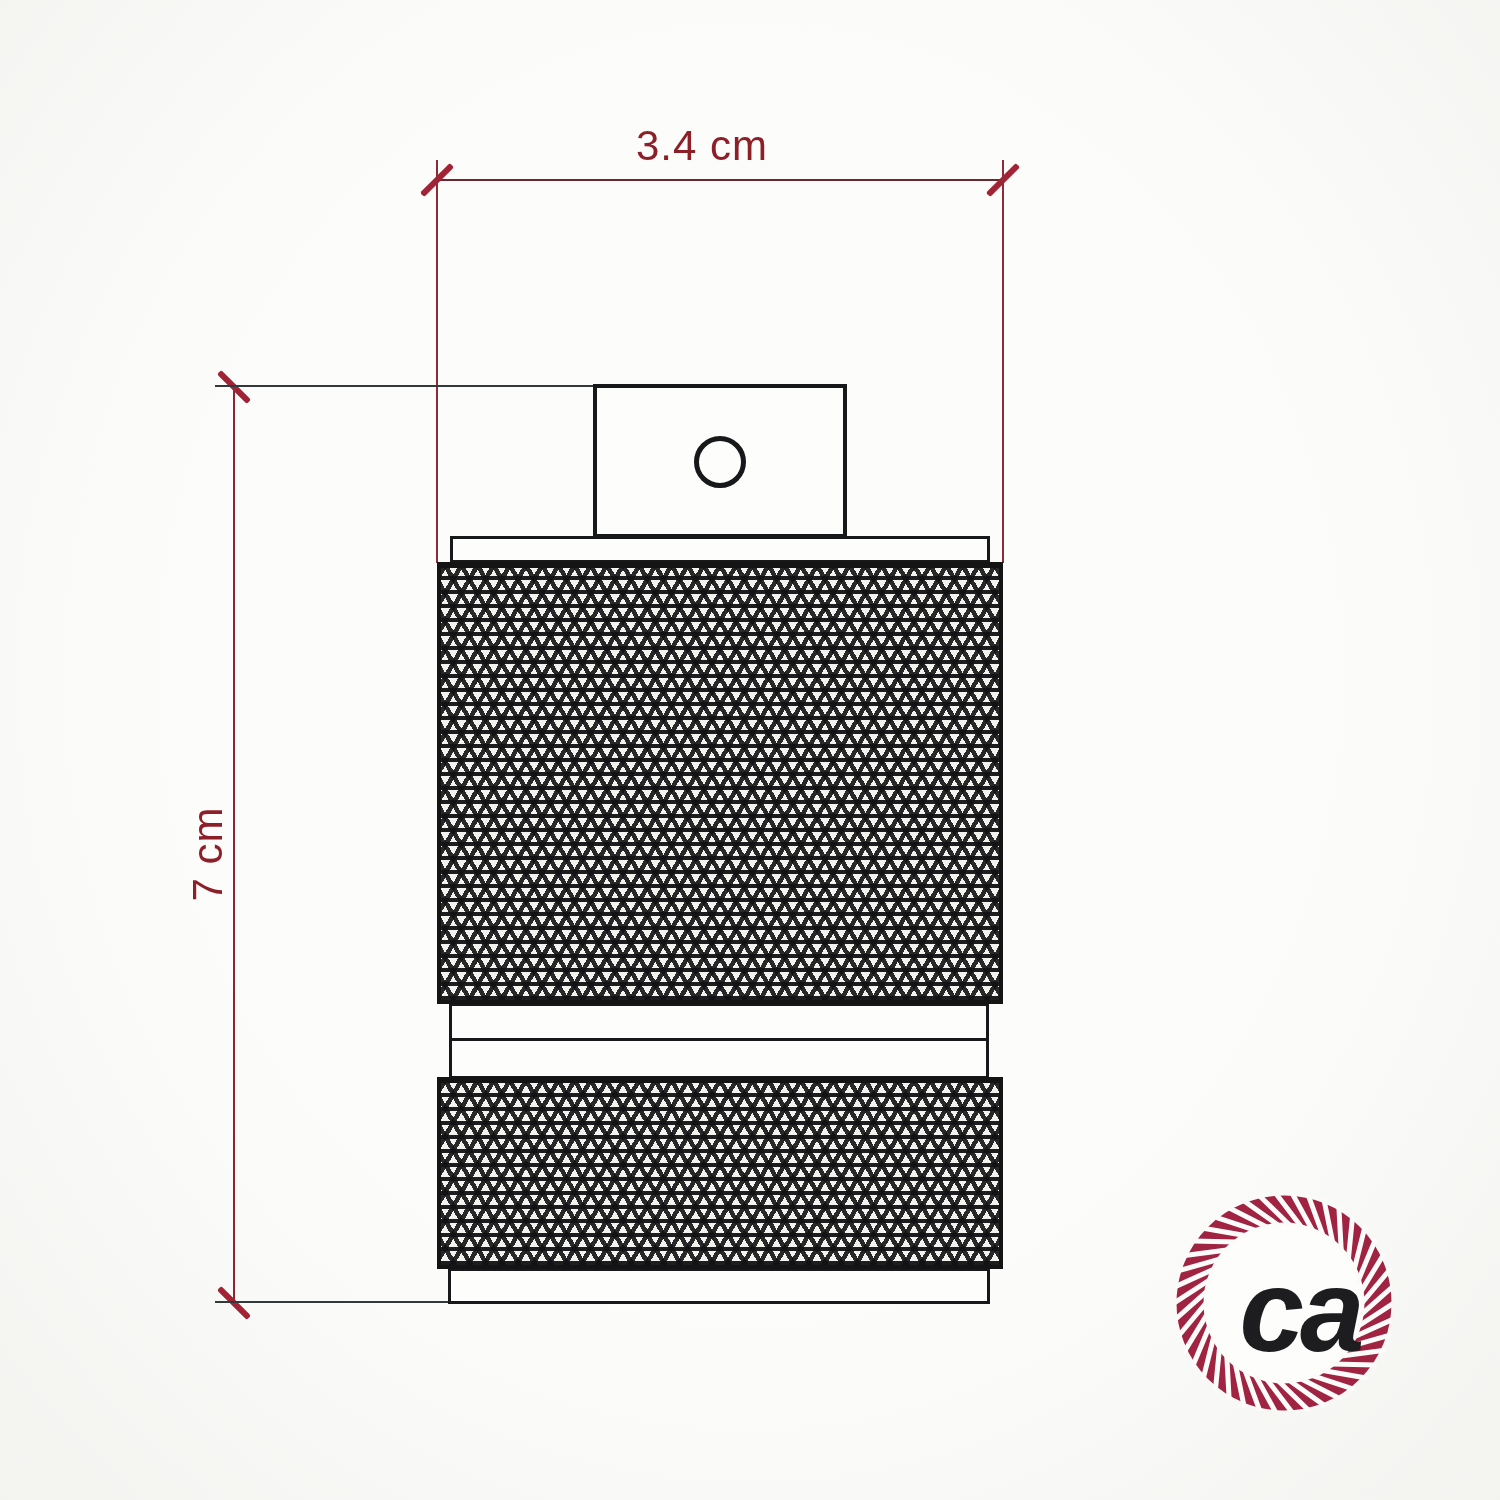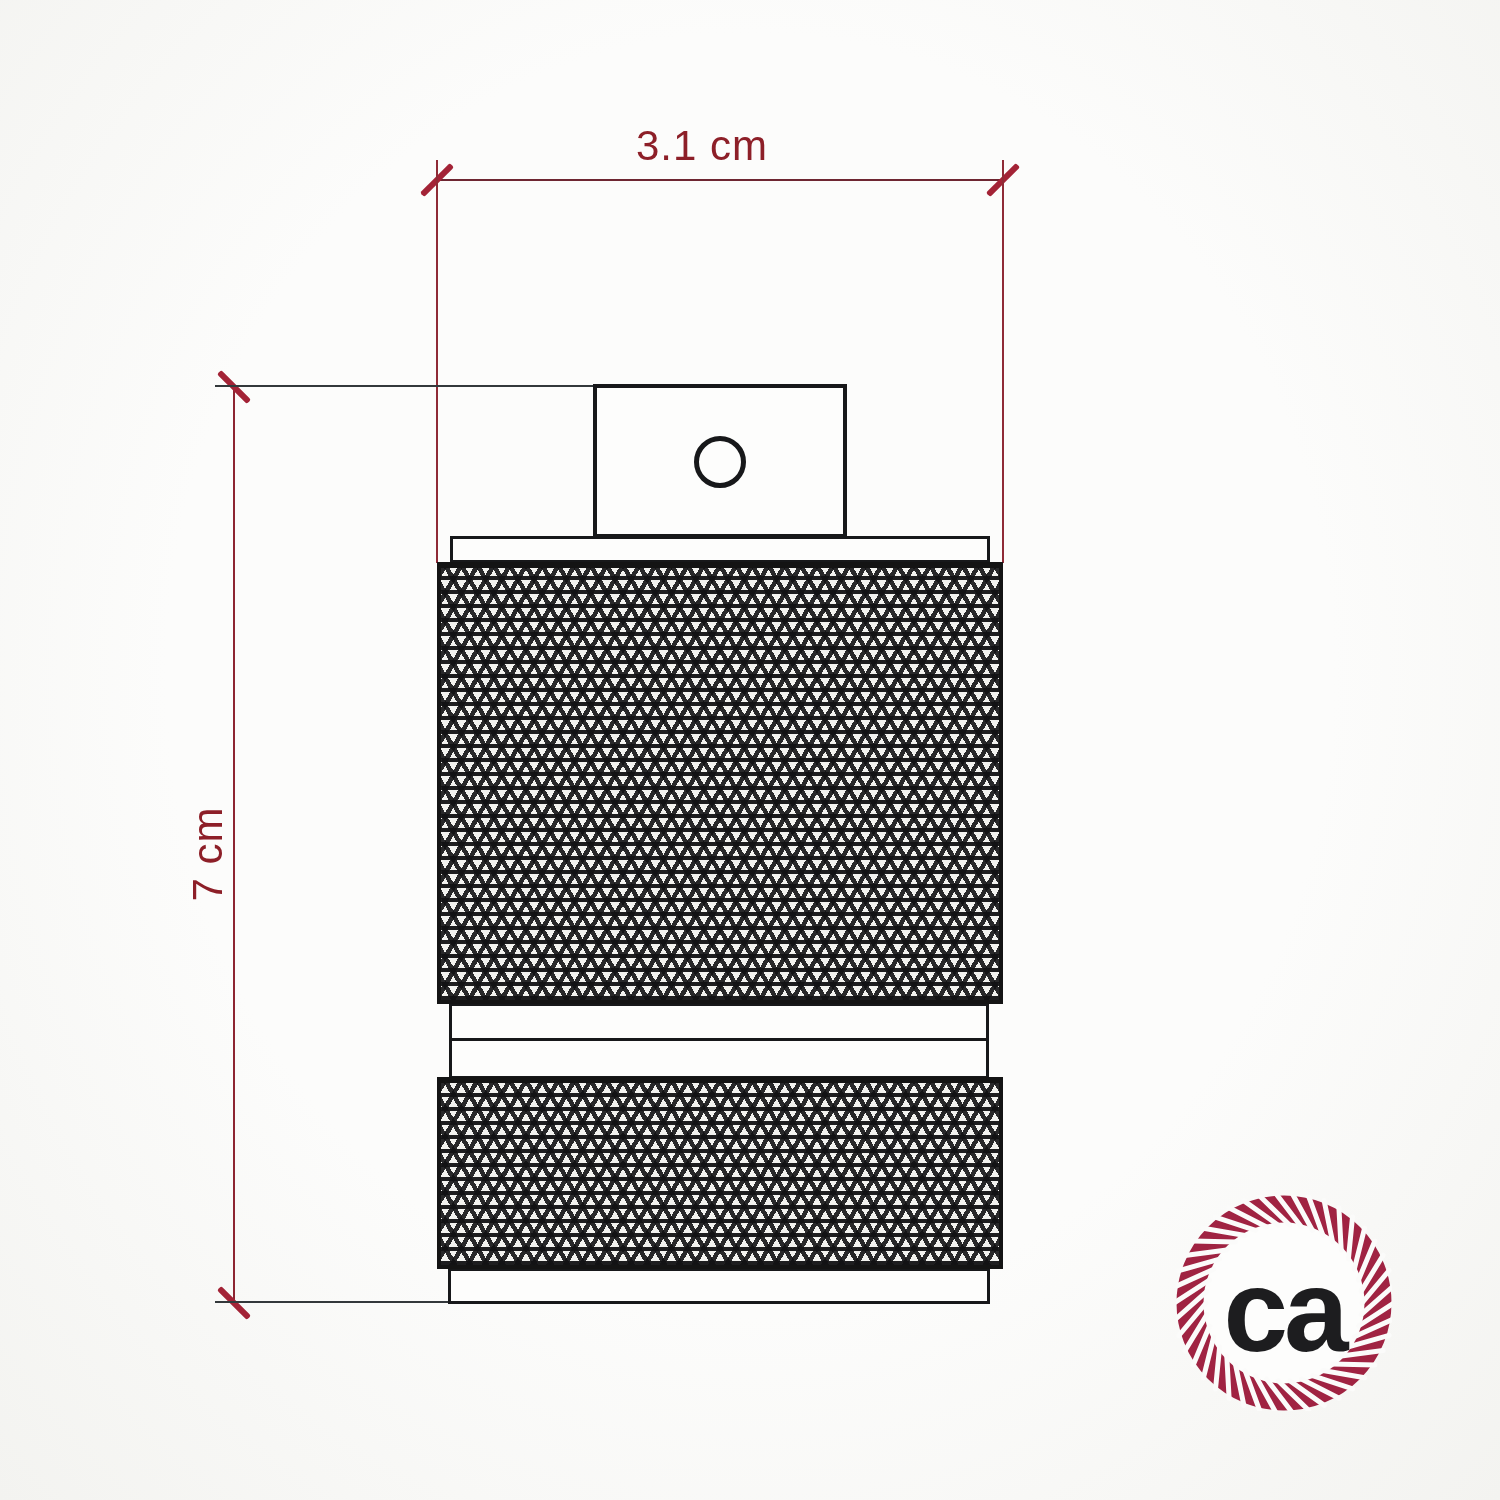--- a/index.html
+++ b/index.html
@@ -47,36 +47,36 @@
       repeating-linear-gradient(0deg,   rgba(18,18,20,.95) 0 4px, transparent 4px 14px),
       repeating-linear-gradient(120deg, rgba(18,18,20,.90) 0 4.5px, transparent 4.5px 14px),
       repeating-linear-gradient(240deg, rgba(18,18,20,.90) 0 4.5px, transparent 4.5px 14px);
   }
   #knurled-body-upper{left:437px;top:562px;width:566px;height:442px;}
   #knurled-ring-lower{left:437px;top:1077px;width:566px;height:192px;}
   
   #brand-logo{position:absolute;left:1176px;top:1195px;width:216px;height:216px;}
   #brand-logo svg{position:absolute;left:0;top:0;}
   #logo-monogram{
-    position:absolute;left:0;top:8px;width:216px;height:216px;
+    position:absolute;left:16px;top:8px;width:216px;height:216px;
     display:flex;align-items:center;justify-content:center;
-    font-size:116px;font-weight:bold;letter-spacing:-4px;color:#1d1d1f;
+    font-size:116px;font-weight:bold;letter-spacing:-4px;color:#1d1d1f;font-style:italic;
   }
 </style>
 </head>
 <body>
 
 <div id="canvas">
 
   <div class="dim-line" style="left:437px;top:179px;width:566px;height:2px;"></div>
   <div class="tick slash" style="left:416px;top:177px;"></div>
   <div class="tick slash" style="left:982px;top:177px;"></div>
   <div class="dim-ext-red" style="left:436px;top:160px;height:403px;"></div>
   <div class="dim-ext-red" style="left:1002px;top:160px;height:403px;"></div>
-  <div class="dim-label" id="dim-width-label">3.1 cm</div>
+  <div class="dim-label" id="dim-width-label">3.4 cm</div>
 
   <div class="dim-line" style="left:233px;top:387px;width:2px;height:916px;background:#8d2531;"></div>
   <div class="tick backslash" style="left:213px;top:384px;"></div>
   <div class="tick backslash" style="left:213px;top:1300px;"></div>
   <div class="dim-ext-dark" style="left:215px;top:385px;width:380px;"></div>
   <div class="dim-ext-dark" style="left:215px;top:1301px;width:235px;"></div>
   <div class="dim-label" id="dim-height-label">7 cm</div>
 
   <div class="part" id="socket-cap"></div>
   <div id="cable-entry-hole"></div>

